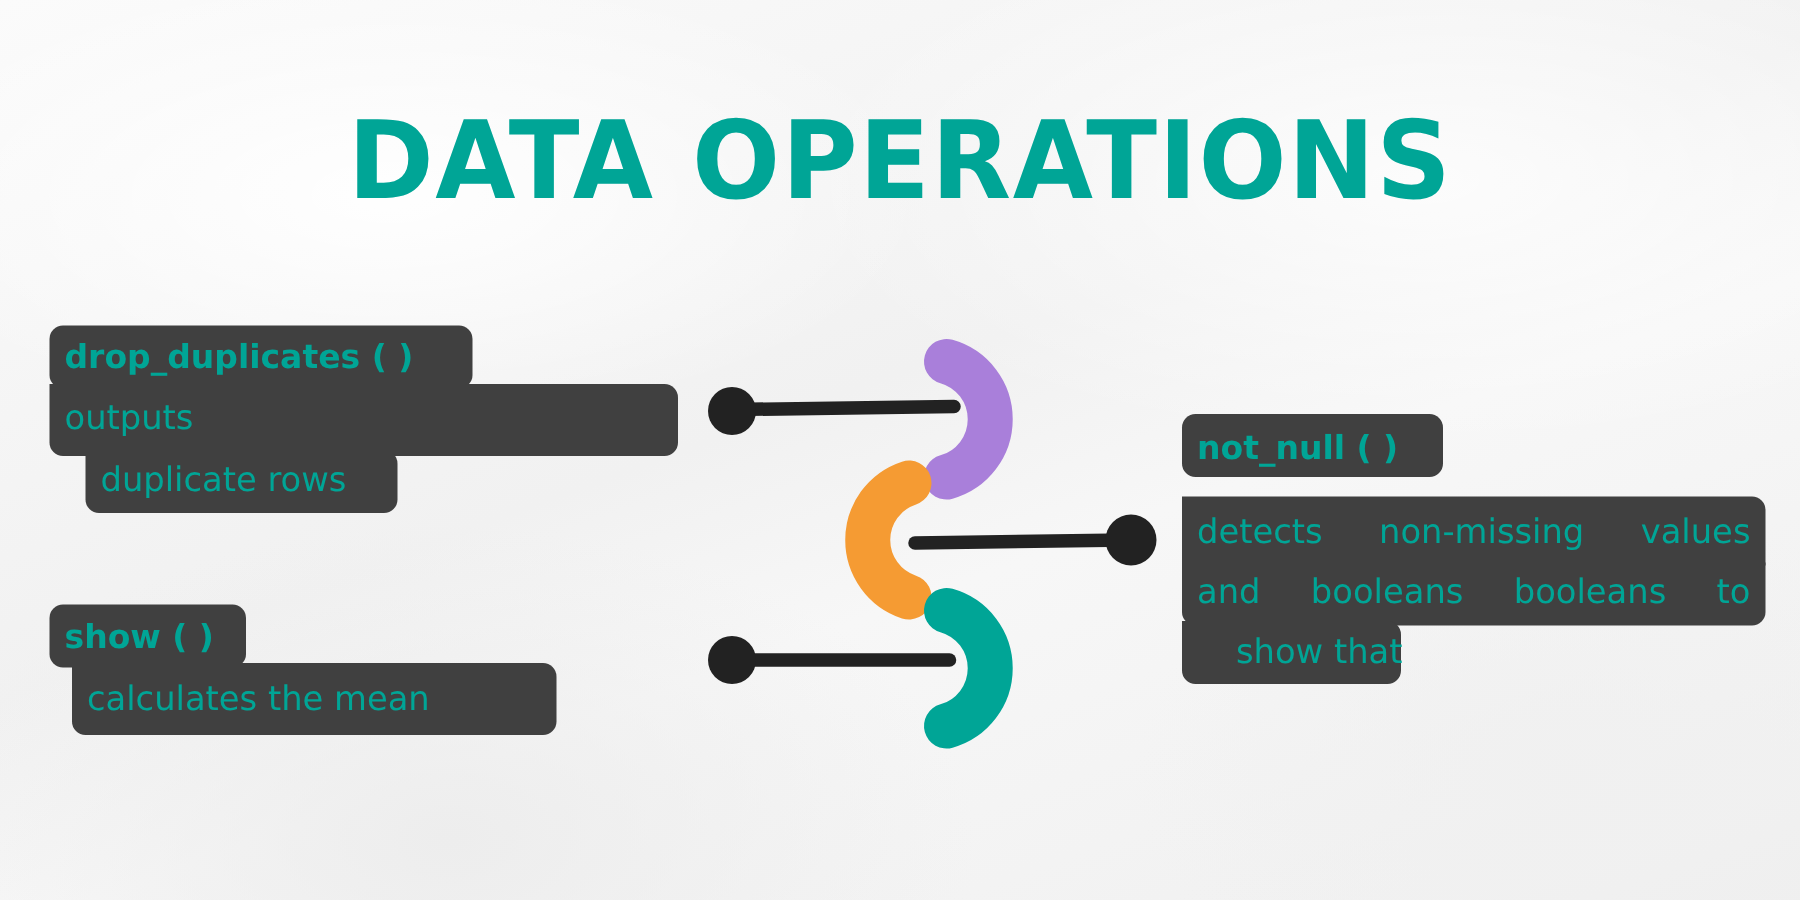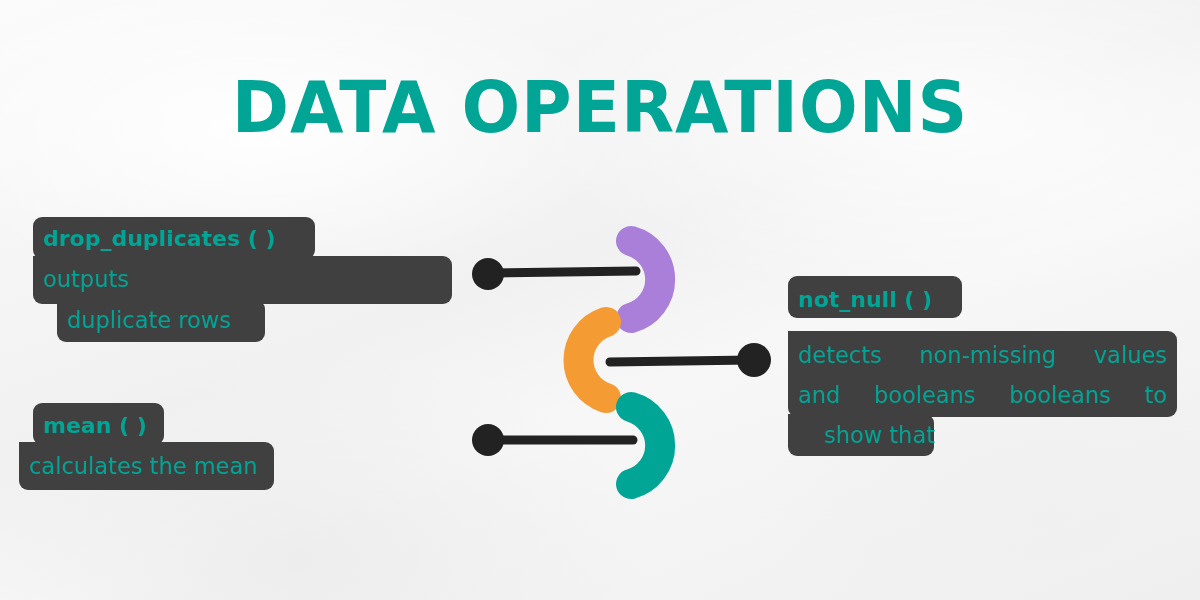--- a/index.html
+++ b/index.html
@@ -98,22 +98,22 @@
 
 <div class="card">
   <span class="hl head" style="left:33px; top:217px; width:282px; height:42px; line-height:44px;">drop_duplicates ( )</span>
   <span class="hl body just" style="left:33px; top:256px; width:419px; height:48px; line-height:46px; border-top-left-radius:0;">
     <span>outputs</span>
   </span>
   <span class="hl body" style="left:33px; top:300px; width:208px; height:42px; line-height:40px; border-top-left-radius:0;margin-left:24px;">duplicate rows</span>
 </div>
 
 <div class="card">
-  <span class="hl head" style="left:33px; top:403px; width:131px; height:42px; line-height:46px;">mean ( )</span>
-  <span class="hl body" style="left:19px; top:442px; width:255px; height:48px; line-height:48px; border-top-left-radius:0;">calculates the mean</span>
+  <span class="hl head" style="left:33px; top:403px; width:131px; height:42px; line-height:46px;">show ( )</span>
+  <span class="hl body" style="left:48px; top:442px; width:323px; height:48px; line-height:48px; border-top-left-radius:0;">calculates the mean</span>
 </div>
 
 <div class="card">
   <span class="hl head" style="left:788px; top:276px; width:174px; height:42px; line-height:48px;">not_null ( )</span>
   <span class="hl body just" style="left:788px; top:331px; width:389px; height:46px; line-height:48px; border-top-left-radius:0; border-bottom-left-radius:0; border-bottom-right-radius:0;">
     <span>detects</span>
     <span>non-missing</span>
     <span>values</span>
   </span>
   <span class="hl body just" style="left:788px; top:375px; width:389px; height:42px; line-height:40px; border-top-left-radius:0; border-top-right-radius:0;">

